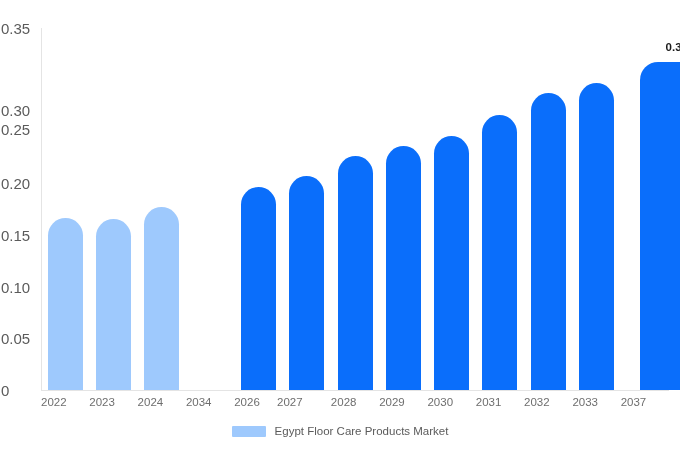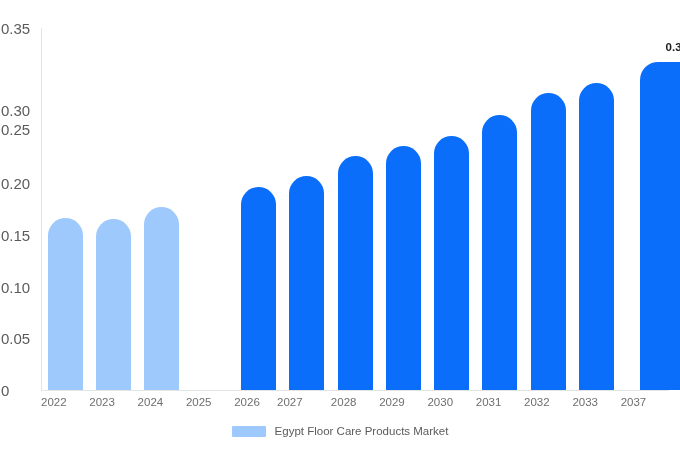--- a/index.html
+++ b/index.html
@@ -182,21 +182,21 @@
       <div class="bar-group" style="left: 599px; width: 56px; height: 362px; padding-left: 36px;">
         <div class="bar" style="height: 327.869px; background: rgb(10, 110, 251);"></div>
         <div class="bar-value-label" style="bottom: 336.869px;">0.32 Bn</div>
       </div>
     </div>
 
   <div id="x-tick-labels">
       <div class="x-tick-label" style="left: 41px; width: 48.3077px;">2022</div>
       <div class="x-tick-label" style="left: 89.3077px; width: 48.3077px;">2023</div>
       <div class="x-tick-label" style="left: 137.615px; width: 48.3077px;">2024</div>
-      <div class="x-tick-label" style="left: 185.923px; width: 48.3077px;">2025</div>
+      <div class="x-tick-label" style="left: 185.923px; width: 48.3077px;">2034</div>
       <div class="x-tick-label" style="left: 234.231px; width: 48.3077px;">2026</div>
       <div class="x-tick-label" style="left: 277px; width: 48.3077px;">2027</div>
       <div class="x-tick-label" style="left: 330.846px; width: 48.3077px;">2028</div>
       <div class="x-tick-label" style="left: 379.154px; width: 48.3077px;">2029</div>
       <div class="x-tick-label" style="left: 427.462px; width: 48.3077px;">2030</div>
       <div class="x-tick-label" style="left: 475.769px; width: 48.3077px;">2031</div>
       <div class="x-tick-label" style="left: 524.077px; width: 48.3077px;">2032</div>
       <div class="x-tick-label" style="left: 572.385px; width: 48.3077px;">2033</div>
       <div class="x-tick-label" style="left: 620.692px; width: 48.3077px;">2037</div>
     </div>

